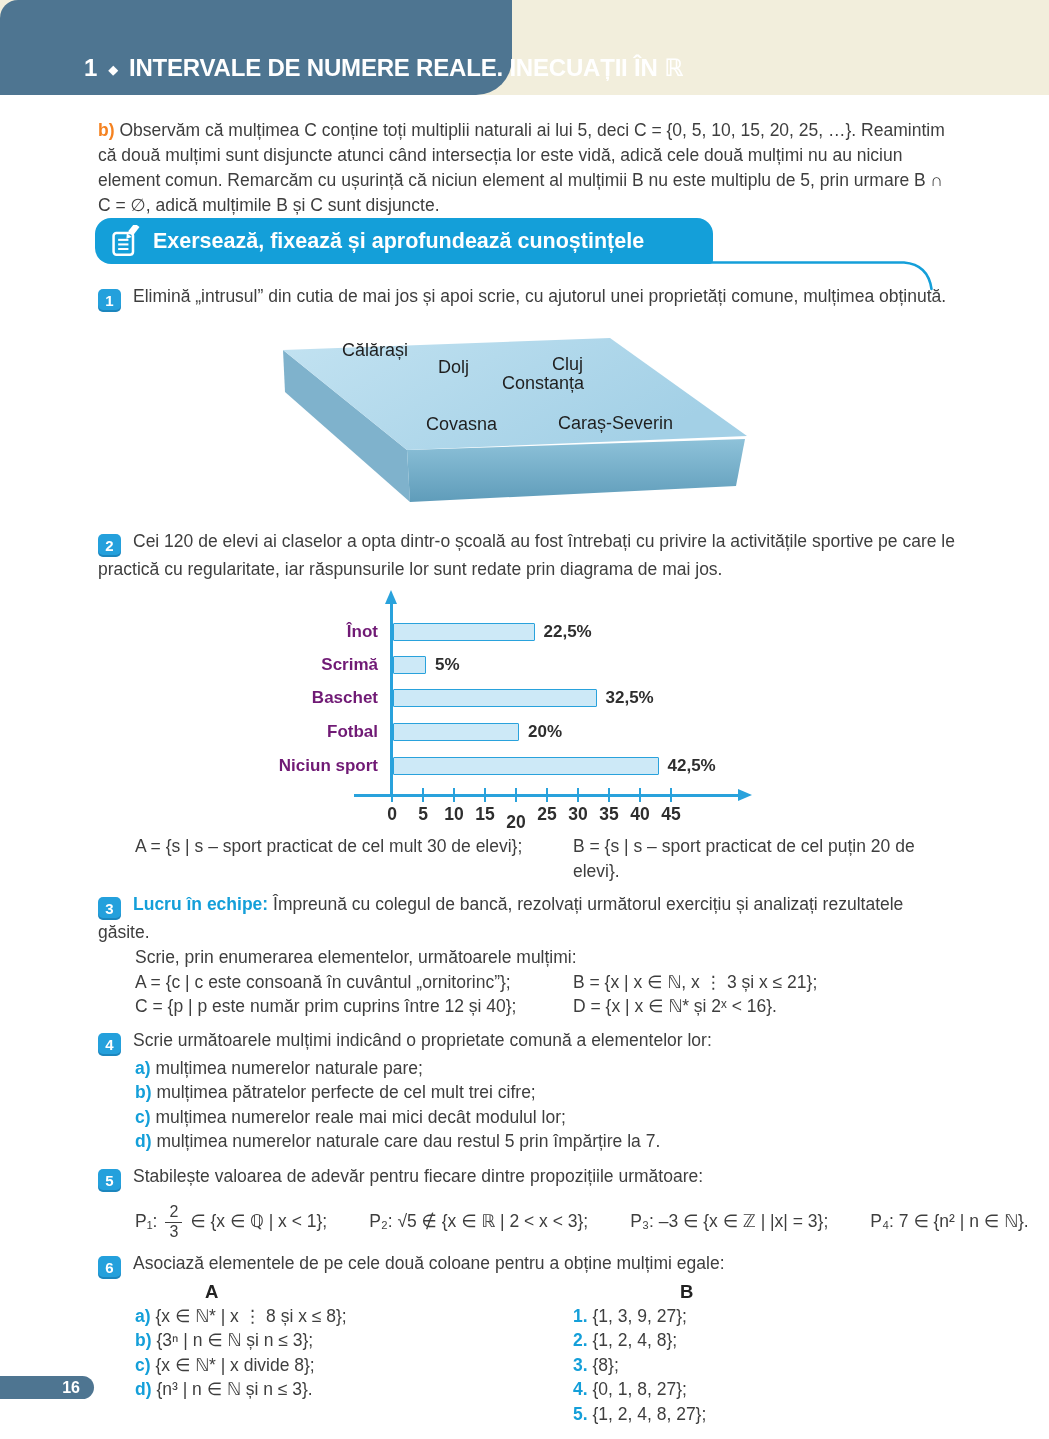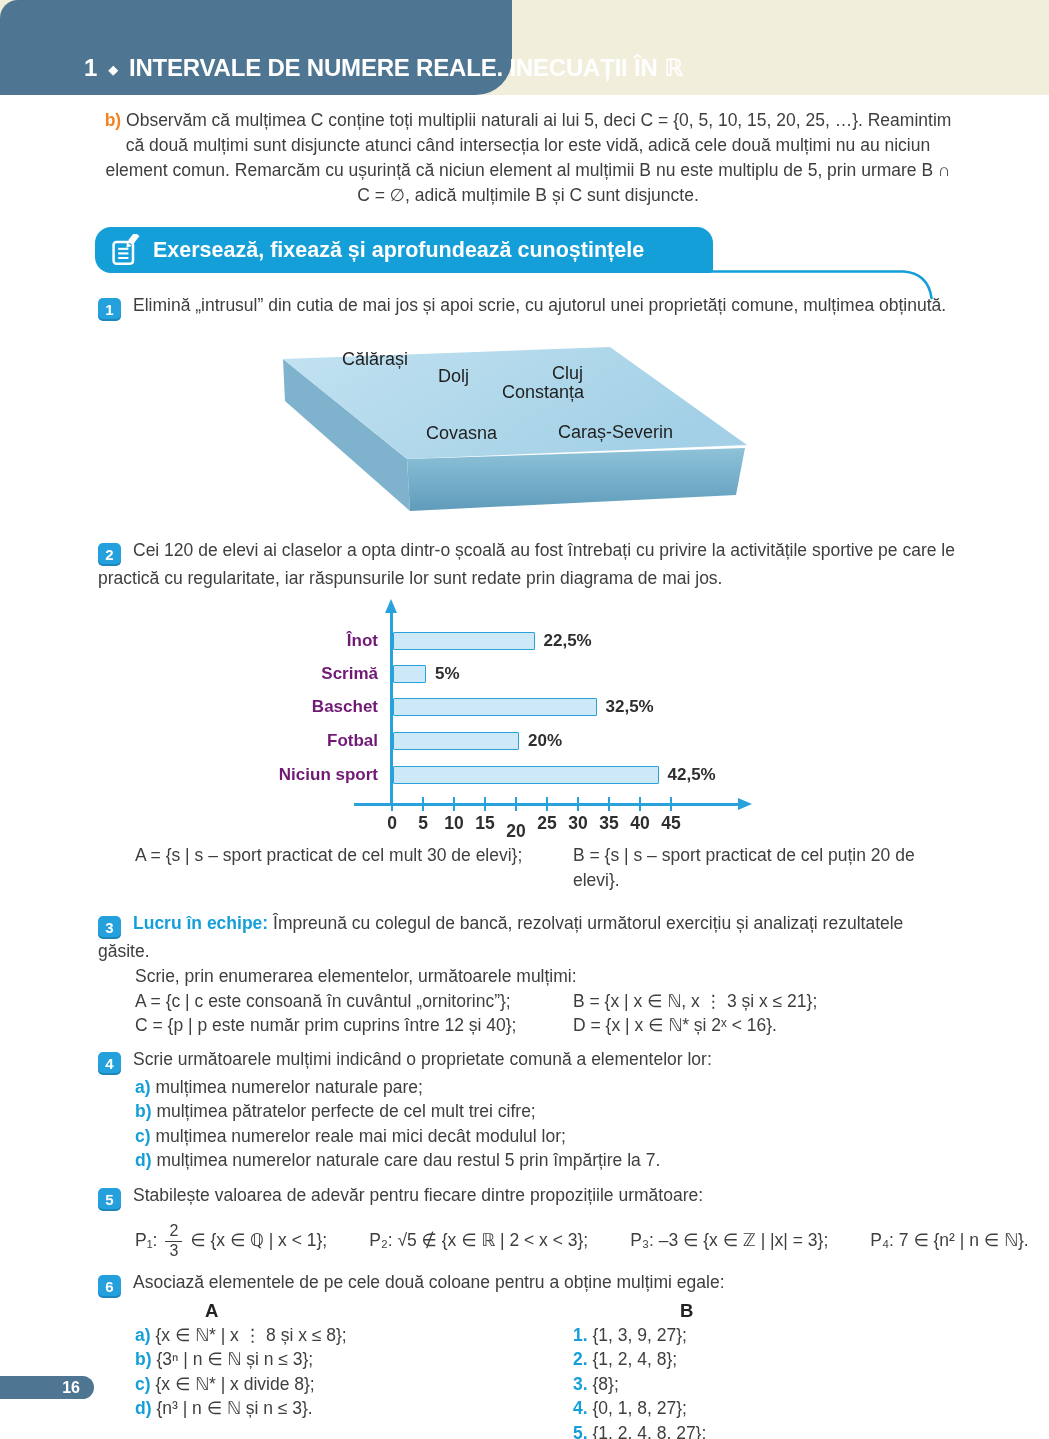--- a/index.html
+++ b/index.html
@@ -10,23 +10,23 @@
   .hdr-band{position:absolute;left:0;top:0;width:512px;height:95px;background:#4e7591;
             border-radius:18px 0 36px 0;display:flex;align-items:flex-end;
             padding:0 0 13px 84px;box-sizing:border-box;color:#fff;}
   .hdr-line{display:flex;align-items:center;gap:11px;font-weight:700;font-size:24px;letter-spacing:-0.2px;white-space:nowrap;}
   .hdr-diamond{font-size:13px;position:relative;top:1px;}
   
   .content{padding:0 91px 0 98px;}
   p{margin:0;line-height:25px;}
   .orange{color:#f58220;font-weight:700;}
   .blue{color:#149fd9;font-weight:700;}
-  .intro{margin-top:13px;text-align:center;}
-  
-  .banner-row{position:relative;height:46px;margin-top:19px;}
+  .intro{margin-top:23px;}
+  
+  .banner-row{position:relative;height:46px;}
   .banner{position:absolute;left:-3px;top:0;width:618px;height:46px;background:#149fd9;
           border-radius:16px 16px 4px 16px;color:#fff;font-weight:700;font-size:21.5px;
           display:flex;align-items:center;padding-left:14px;box-sizing:border-box;gap:12px;}
   .banner-tail{position:absolute;left:598px;top:41px;overflow:visible;}
   
   .ex{margin-top:0;}
   .badge{display:inline-block;width:23px;height:23px;border-radius:5px;background:#24a0dc;
          box-shadow:inset 0 -2px 0 rgba(0,40,80,.22);color:#fff;font-weight:700;font-size:15px;
          line-height:23px;text-align:center;margin-right:12px;vertical-align:-4px;}
   .indent{margin-left:37px;}
@@ -174,21 +174,21 @@
         <div class="c-ticklab" style="left: 426px;">40</div>
         <div class="c-tick" style="left: 477.8px;"></div>
         <div class="c-ticklab" style="left: 457px;">45</div>
       </div>
 
     <div class="cols">
       <span class="colL">A = {s | s – sport practicat de cel mult 30 de elevi};</span>
       <span class="colR">B = {s | s – sport practicat de cel puțin 20 de elevi}.</span>
     </div>
 
-    <p class="ex" style="margin-top:19px;"><span class="badge">3</span><span class="blue">Lucru în echipe:</span> <span>Împreună cu colegul de bancă, rezolvați următorul exercițiu și analizați rezultatele găsite.</span></p>
+    <p class="ex" style="margin-top:9px;"><span class="badge">3</span><span class="blue">Lucru în echipe:</span> <span>Împreună cu colegul de bancă, rezolvați următorul exercițiu și analizați rezultatele găsite.</span></p>
     <p class="subline indent">Scrie, prin enumerarea elementelor, următoarele mulțimi:</p>
     <div class="cols">
       <span class="colL">A = {c | c este consoană în cuvântul „ornitorinc”};</span>
       <span class="colR">B = {x | x ∈ ℕ, x ⋮ 3 și x ≤ 21};</span>
     </div>
     <div class="cols">
       <span class="colL">C = {p | p este număr prim cuprins între 12 și 40};</span>
       <span class="colR">D = {x | x ∈ ℕ* și 2ˣ &lt; 16}.</span>
     </div>
 

